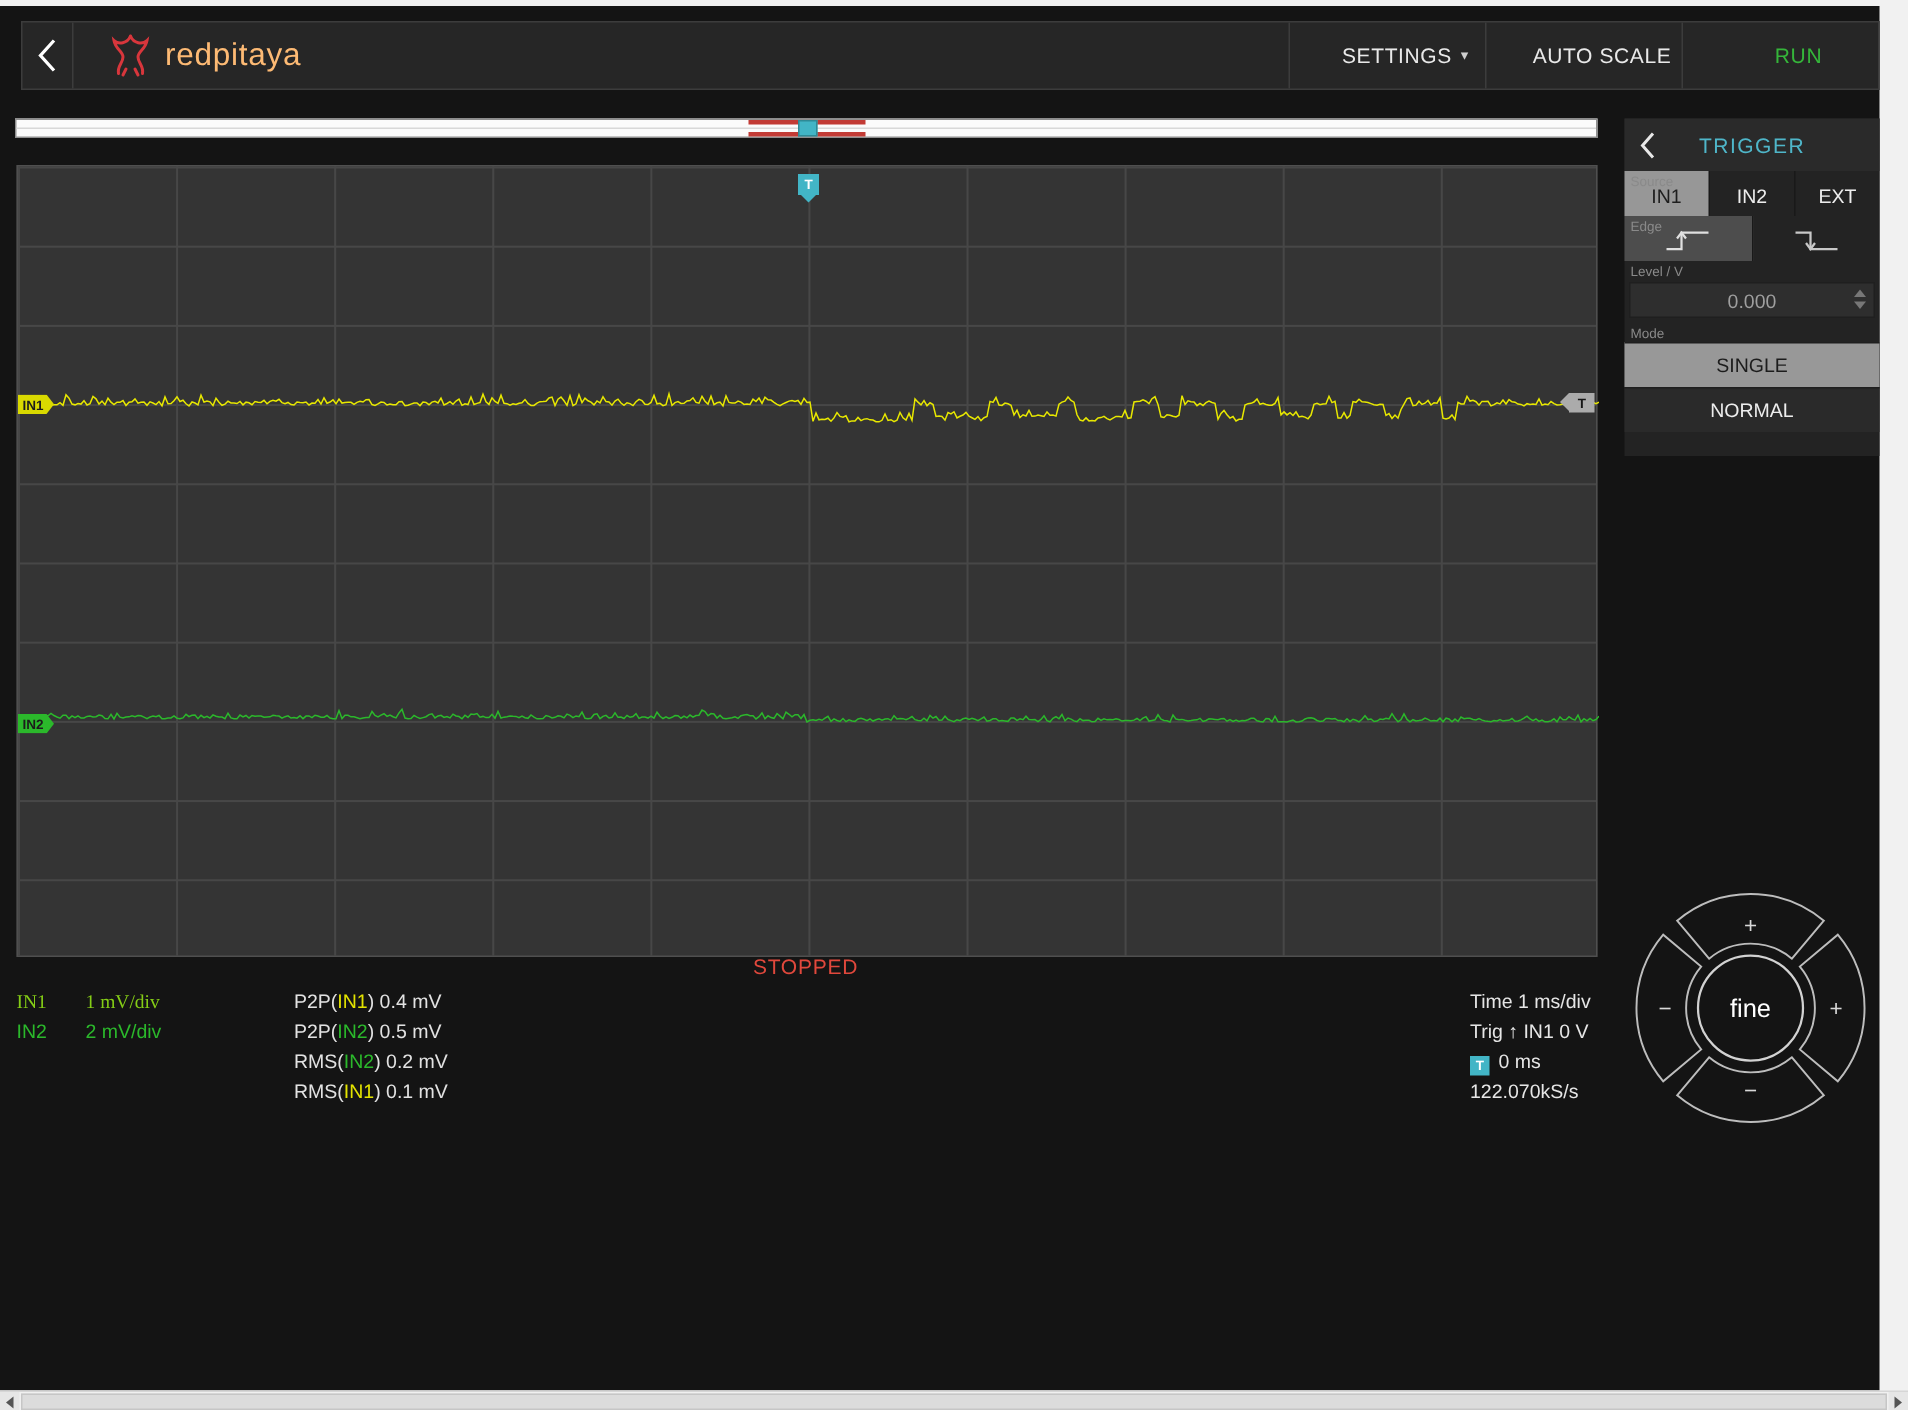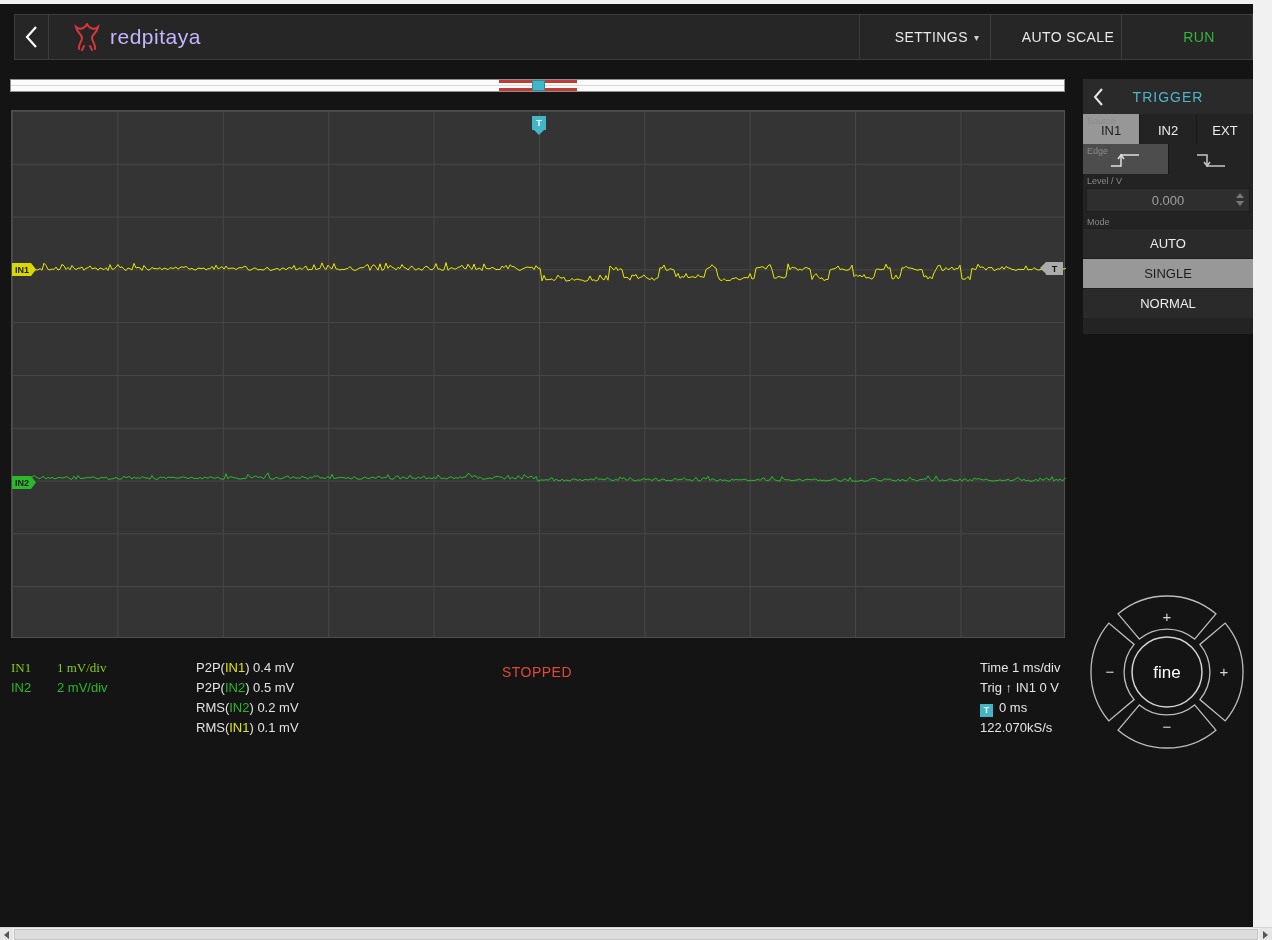--- a/index.html
+++ b/index.html
@@ -5,21 +5,21 @@
   * { margin:0; padding:0; box-sizing:border-box; }
   body { font-family:"Liberation Sans", sans-serif; background:#f1f1f1; }
   .screen { position:relative; width:1272px; height:940px; background:#f1f1f1; overflow:hidden; }
   .app { position:absolute; left:0; top:4px; width:1253px; height:923px; background:#141414; }
 
   
   .header { position:absolute; left:14px; top:10px; width:1239px; height:46px;
             border:1px solid #3c3c3c; background:#262626; display:flex; align-items:stretch; }
   .back-btn { width:34px; border-right:1px solid #3c3c3c; display:flex; align-items:center; justify-content:center; cursor:pointer; }
   .logo { display:flex; align-items:center; gap:9px; padding-left:24px; }
-  .logo-text { color:#c4b5fd; font-size:21px; letter-spacing:.5px; }
+  .logo-text { color:#fdba74; font-size:21px; letter-spacing:.5px; }
   .spacer { flex:1; }
   .hbtn { width:131px; border-left:1px solid #3c3c3c; display:flex; align-items:center; justify-content:center;
           color:#e9e9e9; font-size:14px; letter-spacing:.4px; cursor:pointer;padding-left:24px; }
   .hbtn .caret { margin-left:6px; font-size:10px; color:#cfcfcf; }
   .hbtn.run { color:#35b53a; font-weight:normal; }
 
   
   .minimap { position:absolute; left:10px; top:75px; width:1055px; height:13px;
              background:#fbfbfb; border:1px solid #8f8f8f; }
   .minimap::after { content:""; position:absolute; left:0; right:0; top:5px; height:1px; background:#d8d8d8; }
@@ -76,21 +76,21 @@
               font-size:13px; color:#ededed; border-top:1px solid #1f1f1f; cursor:pointer; }
   .mode-row.selected { background:#989898; color:#1c1c1c; }
 
   
   .stats-ch { position:absolute; left:11px; top:654px; font-size:13px; line-height:20px; }
   .ch-name { display:inline-block; width:46px; }
   .ch1 { color:#84cc16;font-family:Liberation Serif, serif; }
   .ch2 { color:#2bb82b; }
   .stats-meas { position:absolute; left:196px; top:654px; font-size:13px; line-height:20px; color:#e2e2e2; }
   .cy { color:#e3e300; } .cg { color:#2bb82b; }
-  .status { position:absolute; left:437px; top:660px; width:200px; text-align:center;
+  .status { position:absolute; left:437px; top:632px; width:200px; text-align:center;
             color:#e0483c; font-size:14px; letter-spacing:.5px; }
   .stats-right { position:absolute; left:980px; top:654px; font-size:13px; line-height:20px; color:#e6e6e6; }
   .t-badge { display:inline-flex; width:13px; height:13px; background:#42b5c6; color:#fff; font-size:9px;
              font-weight:bold; align-items:center; justify-content:center; margin-right:6px; vertical-align:-1px; }
 
   
   .pad { position:absolute; left:1085px; top:586px; }
 
   
   .hscroll { position:absolute; left:0; top:927px; width:1272px; height:13px; background:#f0f0f0; border-top:1px solid #d6d6d6; }
@@ -179,21 +179,20 @@
       <div class="level-row">
         <input class="level-input" readonly="" value="0.000" style="">
         <div class="stepper">
           <div class="tri-up"></div>
           <div class="tri-down"></div>
         </div>
       </div>
 
       <div class="section-label">Mode</div>
       <div class="mode-block">
-        <div class="mode-row">AUTO</div>
         <div class="mode-row selected">SINGLE</div>
         <div class="mode-row">NORMAL</div>
       </div>
     </div>
 
     <div class="stats-ch">
       <div class="ch1">
         <span class="ch-name">IN1</span><span>1 mV/div</span>
       </div>
       <div class="ch2">

